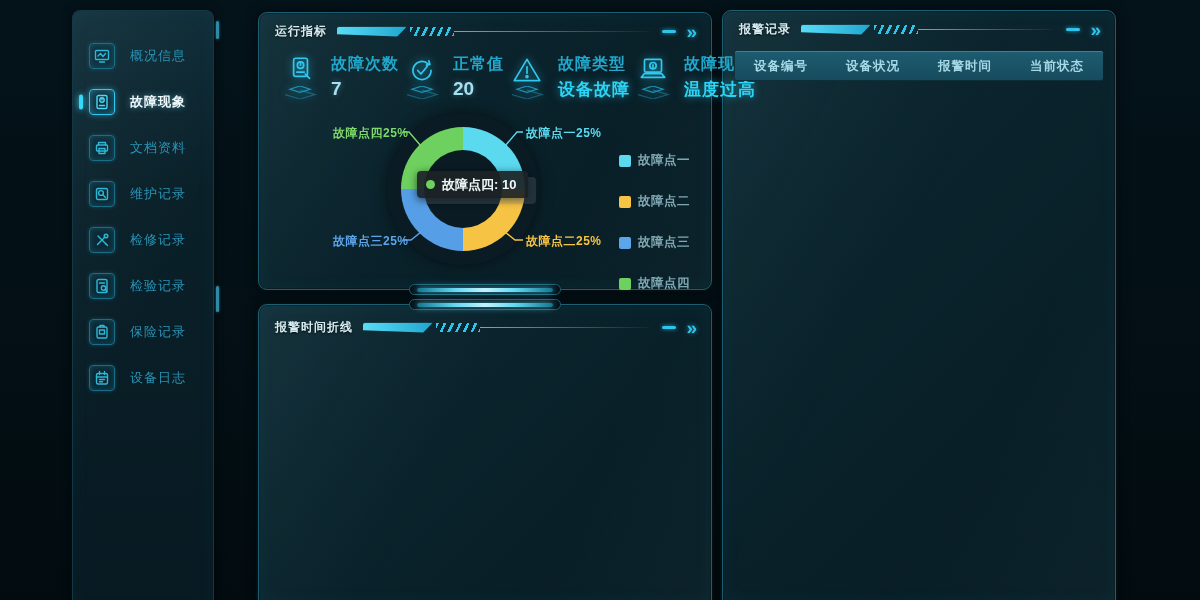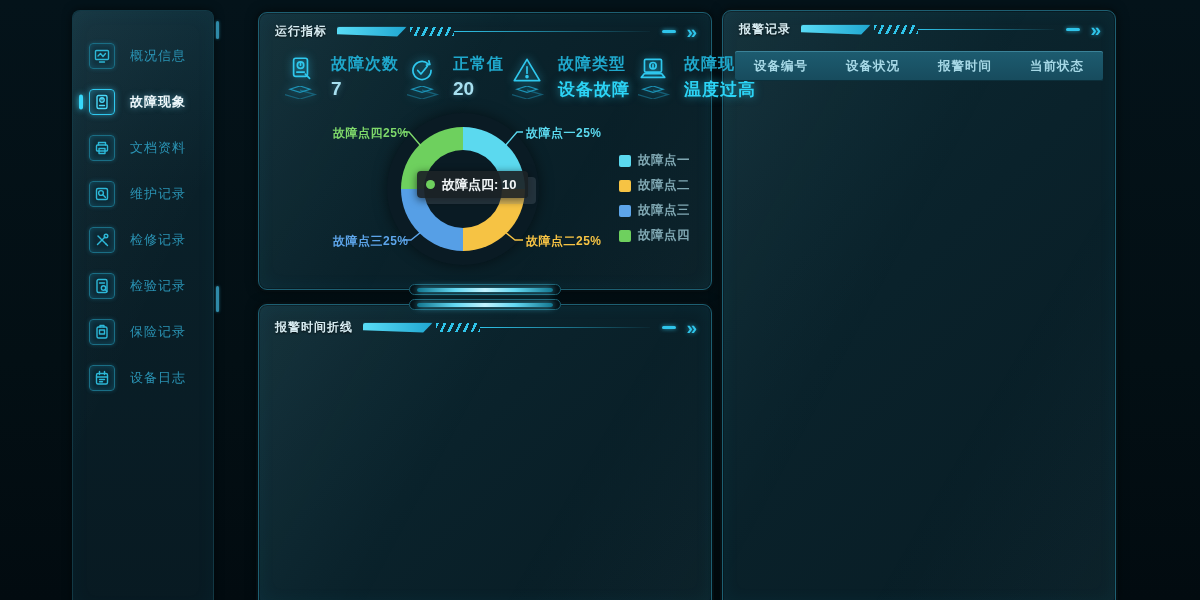--- a/index.html
+++ b/index.html
@@ -61,21 +61,21 @@
   .donut{position:absolute;left:142px;top:114px;width:124px;height:124px;border-radius:50%;
     background:conic-gradient(#5bd9ef 0 25%, #f6c344 0 50%, #569fe6 0 75%, #6ed05e 0 100%);}
   .donut::before{content:'';position:absolute;inset:23px;border-radius:50%;background:#0a1b24;}
   .leader-svg{position:absolute;inset:0;pointer-events:none;}
   .slice-label{position:absolute;font-size:12px;font-weight:bold;letter-spacing:.5px;white-space:nowrap;}
   .sl-c1{color:#5bd9ef;} .sl-c2{color:#f6c344;} .sl-c3{color:#5da5ea;} .sl-c4{color:#7ed86a;}
   .tooltip{position:absolute;left:158px;top:158px;display:flex;align-items:center;height:27px;padding:0 12px 0 9px;border-radius:4px;
     background:rgba(28,34,39,.93);box-shadow:8px 6px 0 rgba(125,138,148,.22), 0 2px 8px rgba(0,0,0,.6);z-index:5;}
   .tooltip-dot{width:9px;height:9px;border-radius:50%;background:#6ed05e;margin-right:7px;}
   .tooltip-text{font-size:13px;color:#f2f6f8;font-weight:bold;white-space:nowrap;}
-  .legend{position:absolute;left:360px;top:139px;display:flex;flex-direction:column;gap:8px;}
+  .legend{position:absolute;left:360px;top:139px;display:flex;flex-direction:column;gap:24px;}
   .legend-item{display:flex;align-items:center;cursor:pointer;}
   .legend-swatch{width:12px;height:12px;border-radius:2px;}
   .lg-c1{background:#5bd9ef;} .lg-c2{background:#f6c344;} .lg-c3{background:#5da5ea;} .lg-c4{background:#6ed05e;}
   .legend-label{margin-left:7px;font-size:12.5px;font-weight:bold;color:#7fa7b2;letter-spacing:.5px;}
 
   
   .p-line{left:258px;top:304px;width:454px;height:300px;border-radius:9px 9px 0 0;}
 
   
   .p-alarms{left:722px;top:10px;width:394px;height:594px;border-radius:9px 9px 0 0;}

